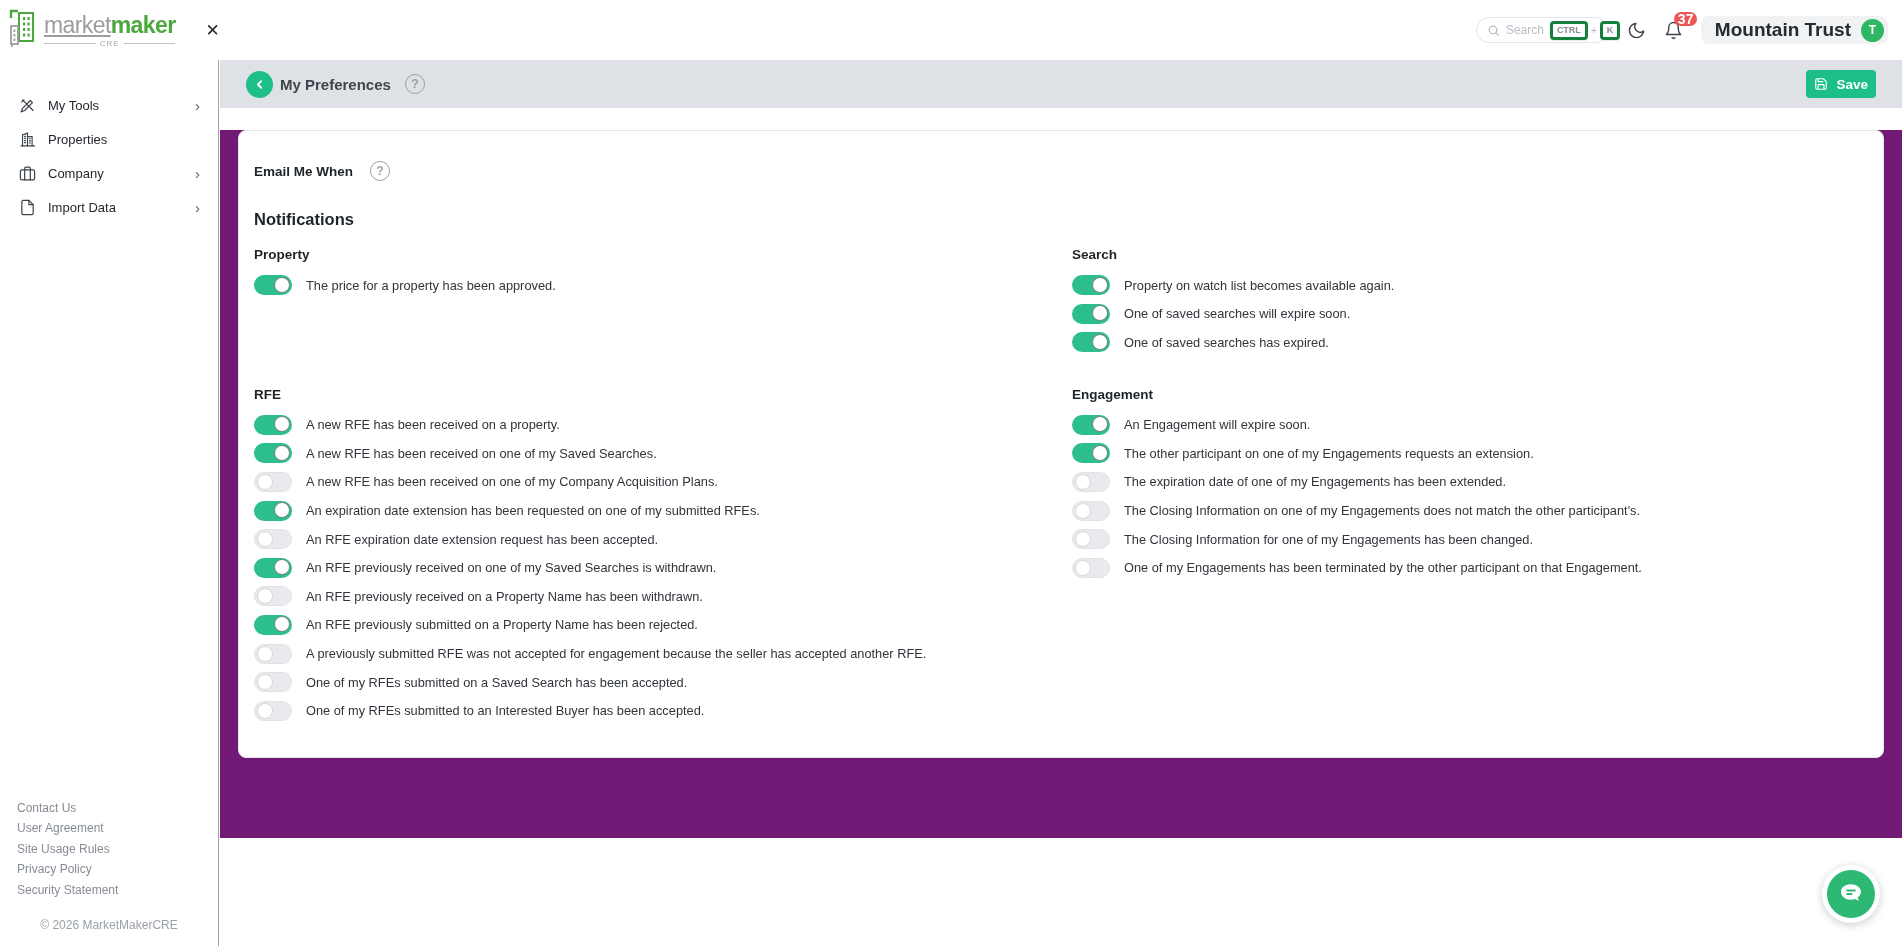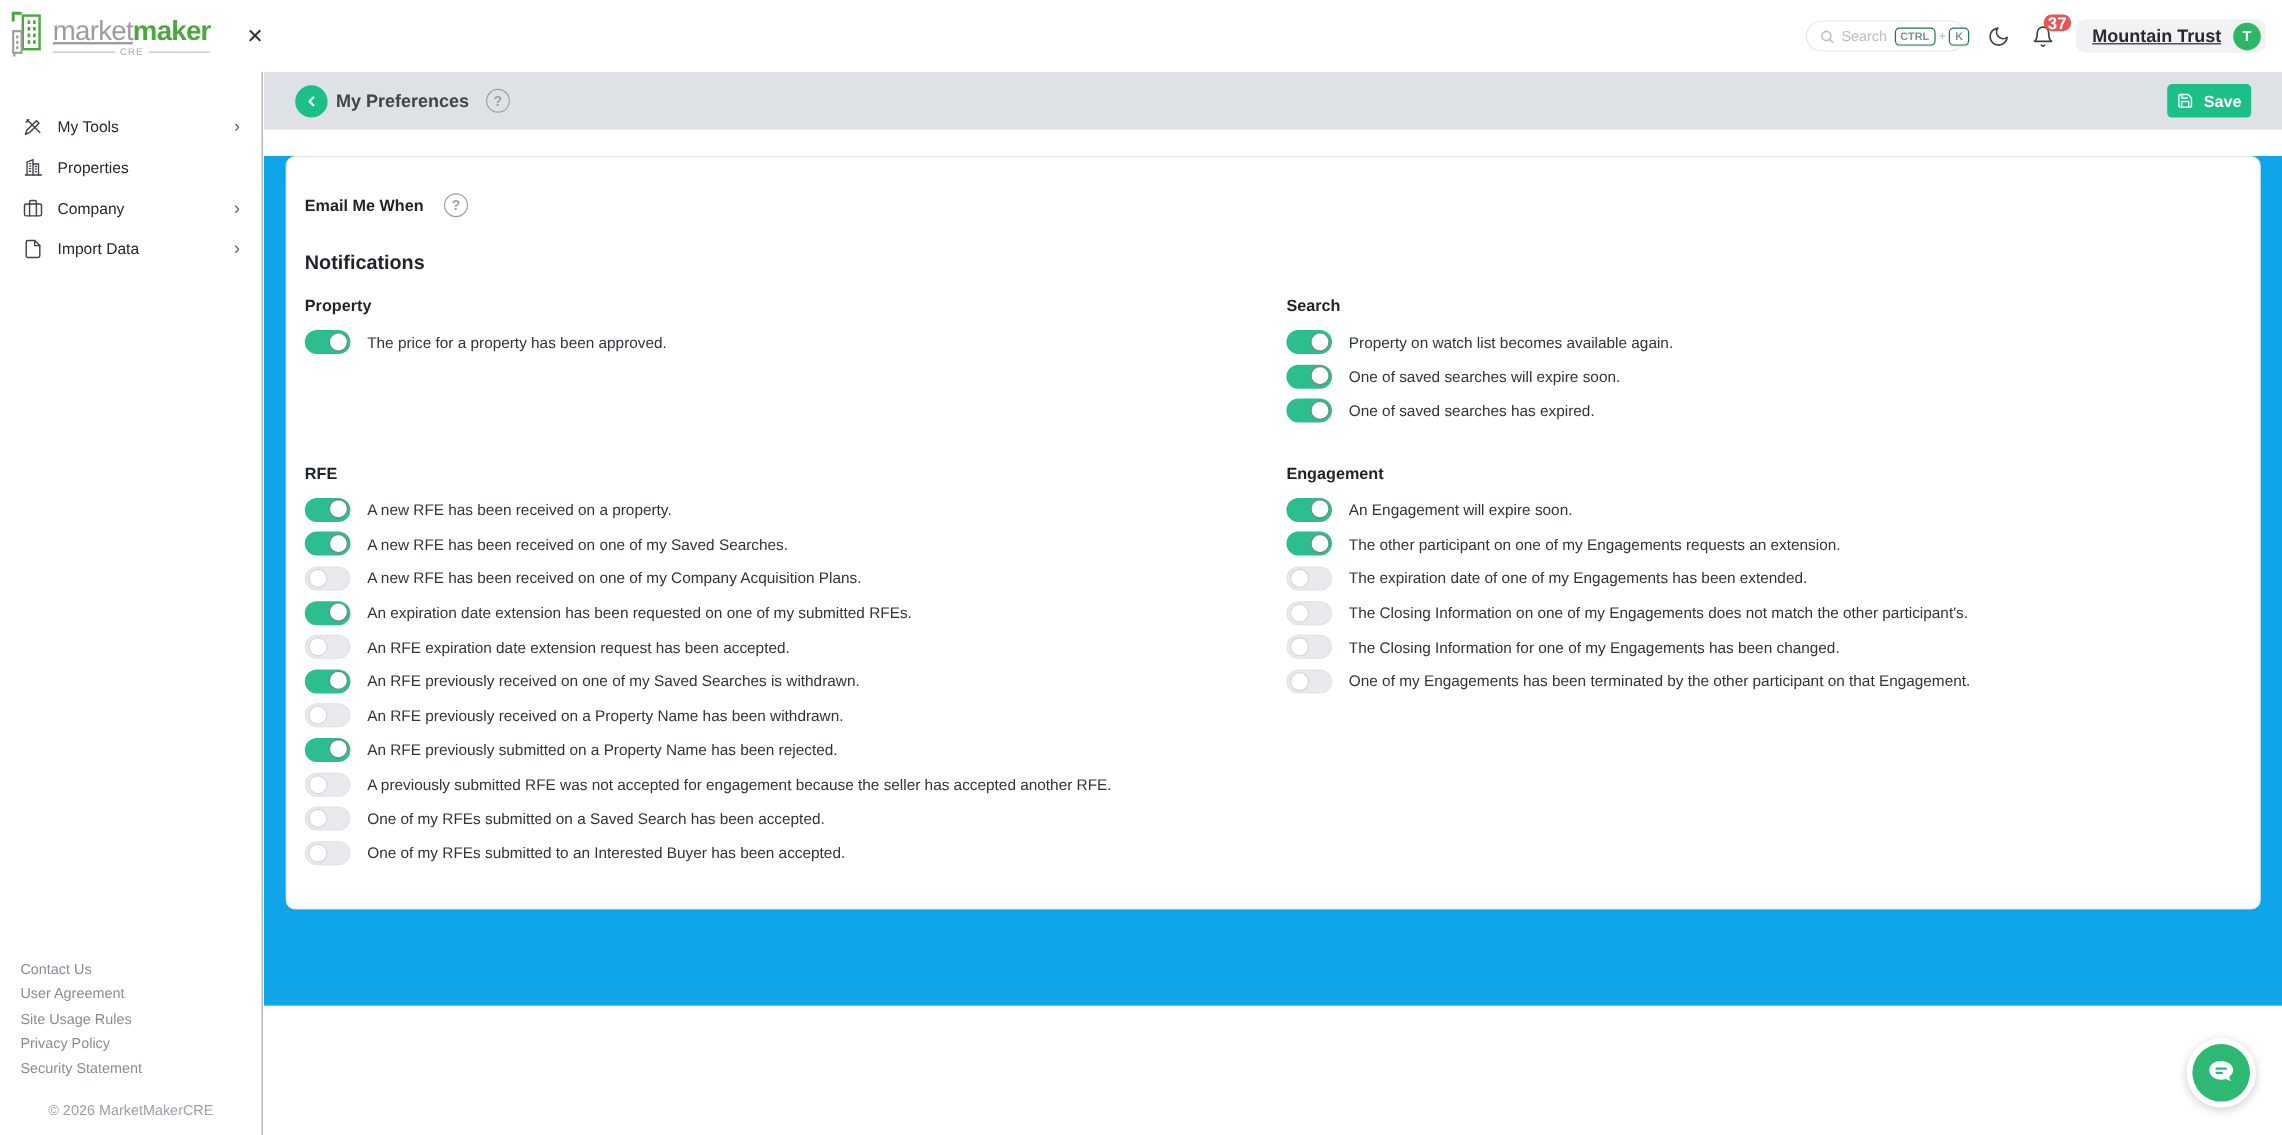--- a/index.html
+++ b/index.html
@@ -17,29 +17,29 @@
   .wm-maker { color:#4aa83d; font-weight:bold; }
   .cre-line { display:flex; align-items:center; gap:4px; margin-top:2px; }
   .cre-line .rule { flex:1; height:1px; background:#c3c3c3; }
   .cre-line .cre { font-size:8px; color:#a8a8a8; letter-spacing:1px; }
   .close-x { margin-left:30px; font-size:17px; color:#2a2f35; cursor:pointer; line-height:1; }
   .top-spacer { flex:1; }
   .top-right { display:flex; align-items:center; gap:18px; }
   .search { width:133px; height:26px; border:1px solid #e3e6e9; border-radius:13px; background:#fff;
     display:flex; align-items:center; padding:0 5px 0 10px; gap:6px; cursor:text; }
   .search .ph { font-size:12px; color:#b9bfc6; flex:1; }
-  .key { border:1px solid #15803d; border-radius:4px; background:#fff; font-size:9px; font-weight:bold;
+  .key { border:3px solid #15803d; border-radius:4px; background:#fff; font-size:9px; font-weight:bold;
     color:#868d94; padding:2px 4px; line-height:1; box-shadow:0 1px 0 #e8ebee; }
   .key-plus { font-size:10px; color:#b3b9bf; margin:0 -3px; }
   .iconbtn { background:none; border:none; cursor:pointer; position:relative; display:flex; align-items:center; }
   .badge { position:absolute; top:-9px; left:10px; background:#ea5455; color:#fff; font-size:14px;
     font-weight:bold; border-radius:8px; padding:1px 4px; line-height:12px; }
   .userchip { display:flex; align-items:center; gap:10px; background:#f1f2f4; border-radius:8px;
     height:28px; padding:0 4px 0 14px; cursor:pointer; }
-  .uname { font-size:15px; font-weight:bold; color:#262b30;text-decoration:underline; }
+  .uname { font-size:19px; font-weight:bold; color:#262b30; }
   .avatar { width:23px; height:23px; border-radius:50%; background:#2eb866; color:#fff; font-size:12px;
     font-weight:bold; display:flex; align-items:center; justify-content:center; }
 
   
   .sidebar { position:absolute; left:0; top:60px; width:219px; height:886px; background:#fff;
     border-right:1px solid #a3a3a3; z-index:4; }
   .side-items { padding-top:28px; }
   .side-item { display:flex; align-items:center; height:34px; padding:0 18px 0 19px; cursor:pointer; gap:12px; }
   .sicon { width:17px; height:17px; display:flex; align-items:center; color:#3c434a; }
   .slabel { font-size:13px; color:#24292f; flex:1; }
@@ -53,21 +53,21 @@
   .band { height:48px; background:#dee1e5; display:flex; align-items:center; padding:0 26px 0 26px; }
   .backbtn { width:27px; height:27px; border-radius:50%; background:#1dbf88; border:none; cursor:pointer;
     display:flex; align-items:center; justify-content:center; }
   .ptitle { font-size:15px; font-weight:600; color:#3f454b; margin-left:7px; }
   .helpcirc { width:20px; height:20px; border:1.6px solid #9aa0a6; border-radius:50%; color:#9aa0a6;
     font-size:12px; font-weight:bold; display:flex; align-items:center; justify-content:center;
     margin-left:14px; cursor:pointer; background:transparent; }
   .savebtn { margin-left:auto; height:28px; background:#1dbf88; color:#fff; border:none; border-radius:4px;
     font-family:inherit; font-size:13.5px; font-weight:bold; display:flex; align-items:center; gap:8px;
     padding:0 8px; cursor:pointer; }
-  .content { height:708px; background:#0ea5e9; }
+  .content { height:708px; background:#701a75; }
   .card { margin:22px 18px 0 18px; height:628px; background:#fff; border:1px solid #e4e7ea;
     border-radius:8px; padding:30px 15px 0 15px; box-shadow:0 1px 2px rgba(30,40,50,0.04); }
   .emw { display:flex; align-items:center; gap:17px; }
   .emw-t { font-size:13.5px; font-weight:bold; color:#1f2428; }
   .notif { margin-top:29px; font-size:16.5px; font-weight:bold; color:#1f2428; }
   .grid { margin-top:18px; display:grid; grid-template-columns:818px 1fr; row-gap:26px; }
   .grp-h { font-size:13.5px; font-weight:bold; color:#1f2428; margin-bottom:13px; }
   .prow { display:flex; align-items:center; gap:14px; height:20px; margin-bottom:8.6px; }
   .tgl { width:38px; height:20px; border-radius:10px; position:relative; cursor:pointer; flex:0 0 38px; }
   .tgl.on { background:#2cbe8f; }

